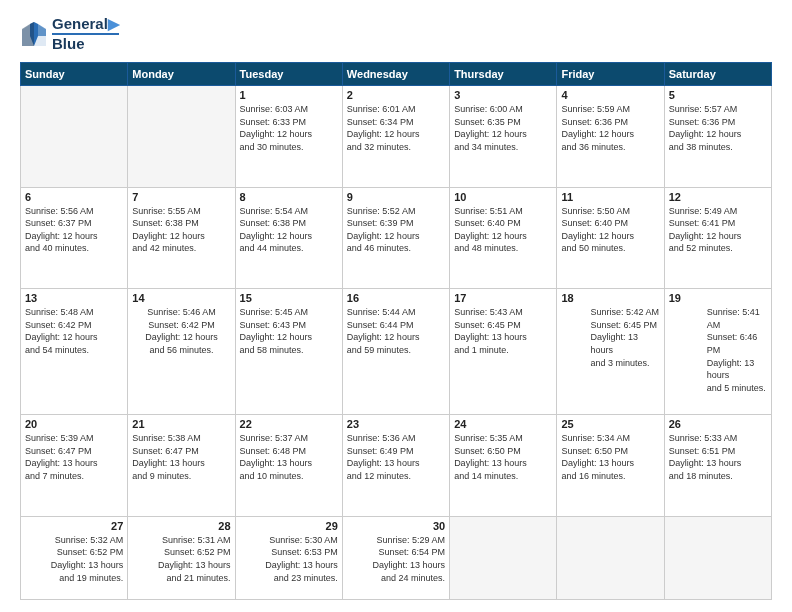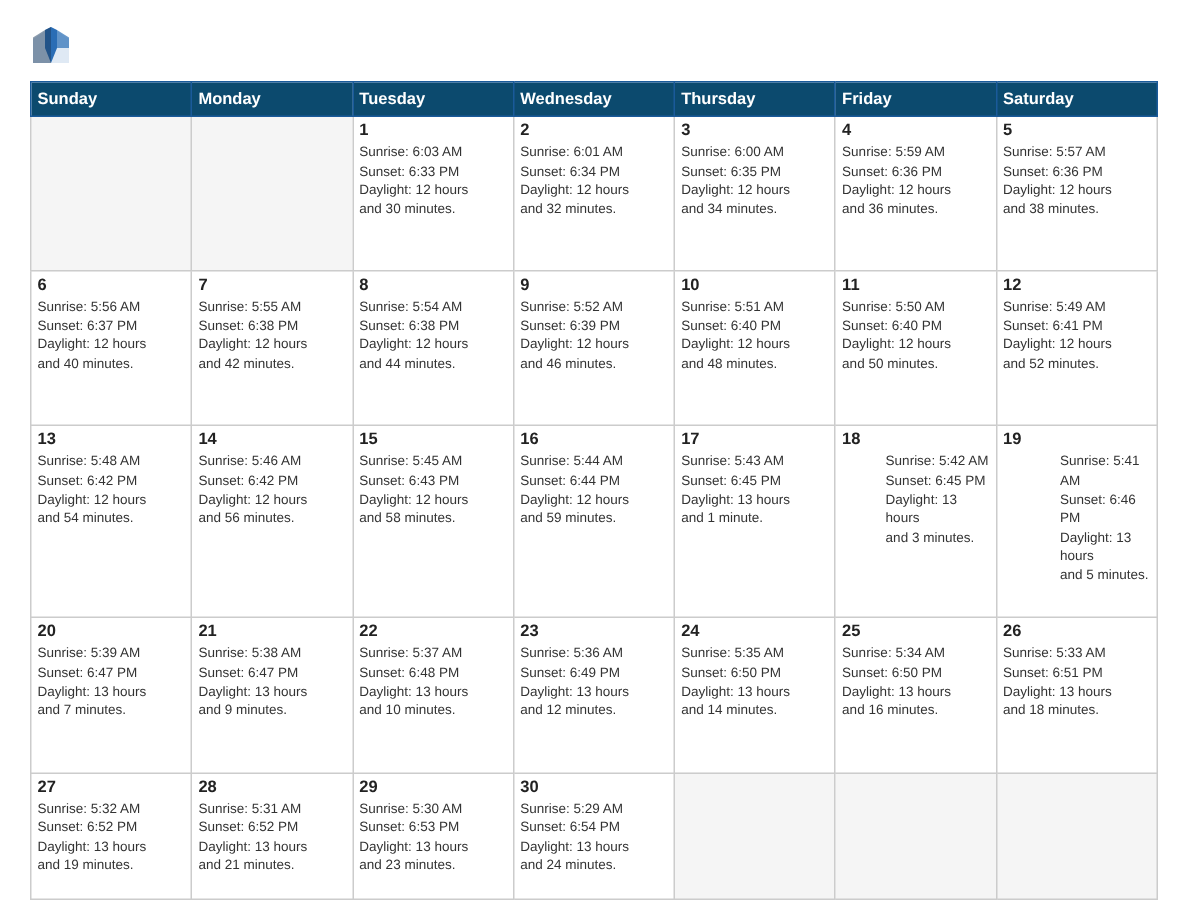--- a/index.html
+++ b/index.html
@@ -80,34 +80,39 @@
       display: block;
       margin-bottom: 2px;
     }
     .day-info {
       font-size: 9px;
       line-height: 1.4;
       color: #333;
     }
     .last-row td {
       height: 72px;
+      text-align: right;
     }
   </style>
 </head>
 <body>
 
 <div class="page">
   <div class="header">
     <div class="logo">
       <svg class="logo-icon" viewBox="0 0 28 28">
         <polygon points="14,2 26,10 26,26 14,26 2,26 2,10" fill="#2a6db5" opacity="0.15"></polygon>
         <polygon points="18,4 26,9 26,16 18,16" fill="#2a6db5" opacity="0.7"></polygon>
         <polygon points="14,2 18,4 18,16 14,26 10,16 10,4" fill="#2a6db5"></polygon>
         <polygon points="10,4 14,2 14,26 2,26 2,9" fill="#1a3a5c" opacity="0.5"></polygon>
       </svg>
+      <div>
+        <div style="font-size:15px;font-weight:bold;color:#1a3a5c;line-height:1.1;">General<span style="color:#4a90d9;">▶</span></div>
+        <div style="font-size:15px;font-weight:bold;color:#1a3a5c;line-height:1.1;border-top:2px solid #2a6db5;padding-top:1px;">Blue</div>
+      </div>
     </div>
     <div class="title-block">
       <div class="month-title"></div>
       <div class="location-title"></div>
     </div>
   </div>
 
   <table class="calendar">
     <thead>
       <tr>
@@ -214,21 +219,21 @@
         <tr>
           <td>
             <span class="day-num">13</span>
             <div class="day-info" style="white-space: pre-line;">Sunrise: 5:48 AM
 Sunset: 6:42 PM
 Daylight: 12 hours
 and 54 minutes.</div>
           </td>
           <td>
             <span class="day-num">14</span>
-            <div class="day-info" style="white-space: pre-line;">Sunrise: 5:46 AM
+            <div class="day-info" style="white-space: pre-line; text-align: center;">Sunrise: 5:46 AM
 Sunset: 6:42 PM
 Daylight: 12 hours
 and 56 minutes.</div>
           </td>
           <td>
             <span class="day-num">15</span>
             <div class="day-info" style="white-space: pre-line;">Sunrise: 5:45 AM
 Sunset: 6:43 PM
 Daylight: 12 hours
 and 58 minutes.</div>

